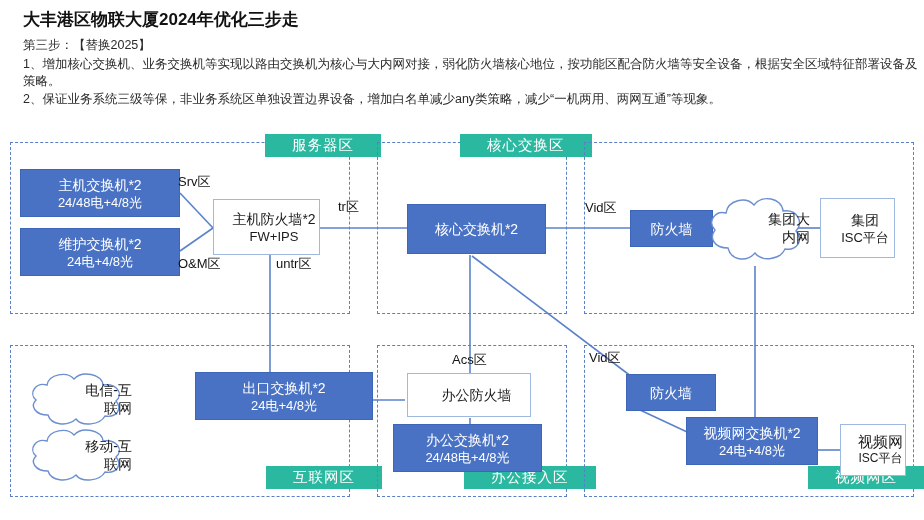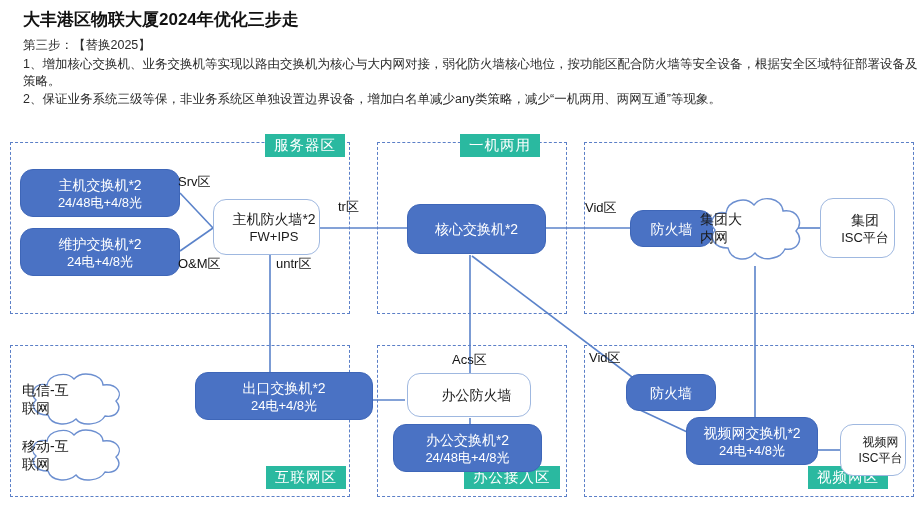--- a/index.html
+++ b/index.html
@@ -68,77 +68,76 @@
     box-sizing: border-box;
     background: transparent;
   }
   .zone-label {
     position: absolute;
     background: #2ab9a0;
     color: #ffffff;
     font-size: 14.5px;
     line-height: 23px;
     height: 23px;
-    padding: 0 9px;
+    padding: 0 27px;
     white-space: nowrap;
     letter-spacing: 1px;
   }
 
   
   .node {
     position: absolute;
     box-sizing: border-box;
     display: flex;
     flex-direction: column;
     align-items: center;
     justify-content: center;
     text-align: center;
     white-space: nowrap;
-    border-radius: 13px;
   }
   .node.filled {
     background: #4a72c4;
     color: #ffffff;
     border: 1px solid #3e66b8;
   }
   .node.outline {
     background: #ffffff;
     color: #1a1a1a;
     border: 1px solid #9fb8e0;
     padding-left: 15px;
   }
   .node .l1 {
     font-size: 14px;
     line-height: 18px;
   }
   .node .l2 {
     font-size: 13px;
     line-height: 17px;
   }
-  .node.small .l1 { font-size: 12px; line-height: 16px; }
+  .node.small .l1 { font-size: 15px; line-height: 16px; }
   .node.small .l2 { font-size: 12px; line-height: 16px; }
 
   
   .cloud {
     position: absolute;
   }
   .cloud svg {
     position: absolute;
     left: 0;
     top: 0;
   }
   .cloud .cloud-text {
     position: absolute;
     left: 0;
     top: 0;
     width: 100%;
     height: 100%;
     display: flex;
     flex-direction: column;
-    align-items: flex-start;
+    align-items: flex-end;
     justify-content: center;
     text-align: center;
     font-size: 14px;
     line-height: 18px;
     color: #1a1a1a;
     white-space: nowrap;
   }
 
   
   .edge-label {
@@ -191,21 +190,21 @@
       <line x1="640" y1="282" x2="700" y2="310"></line>
 
       <line x1="818" y1="322" x2="840" y2="322"></line>
     </g>
   </svg>
 
   <div class="zone" style="left:10px; top:14px; width:340px; height:172px;"></div>
   <div class="zone-label" style="left:265px; top:6px;">服务器区</div>
 
   <div class="zone" style="left:377px; top:14px; width:190px; height:172px;"></div>
-  <div class="zone-label" style="left:460px; top:6px;">一机两用</div>
+  <div class="zone-label" style="left:460px; top:6px;">核心交换区</div>
 
   <div class="zone" style="left:584px; top:14px; width:330px; height:172px;"></div>
 
   <div class="zone" style="left:10px; top:217px; width:340px; height:152px;"></div>
   <div class="zone-label" style="left:266px; top:338px;">互联网区</div>
 
   <div class="zone" style="left:377px; top:217px; width:190px; height:152px;"></div>
   <div class="zone-label" style="left:464px; top:338px;">办公接入区</div>
 
   <div class="zone" style="left:584px; top:217px; width:330px; height:152px;"></div>

